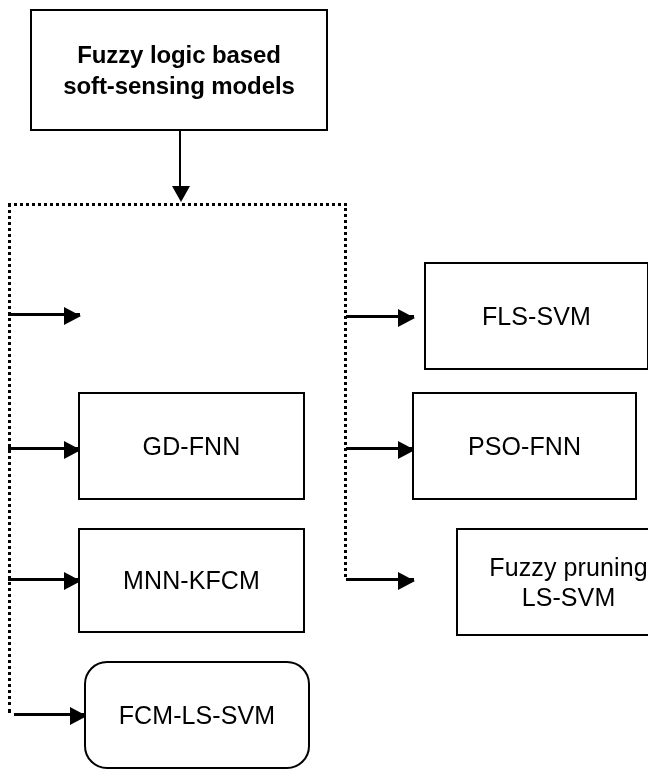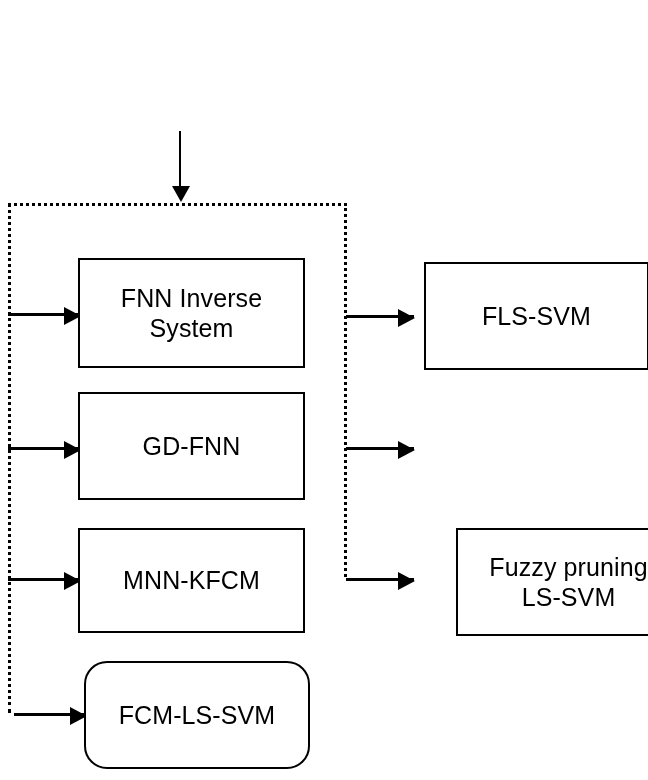--- a/index.html
+++ b/index.html
@@ -123,20 +123,22 @@
   .arrow-h.a-r2 { left: 346px; top: 578px; width: 68px; }
 
   
   .arrow-v.a-root { left: 179px; top: 131px; height: 56px; }
 </style>
 </head>
 <body>
 
 <div id="canvas">
 
+  <div class="node root">Fuzzy logic based
+soft-sensing models</div>
 
   <div class="arrow-v a-root">
     <span class="head"></span>
   </div>
 
   <div class="group-frame"></div>
   <div class="group-edge left"></div>
   <div class="group-edge right"></div>
 
   <div class="arrow-h a-l0">
@@ -155,23 +157,22 @@
   <div class="arrow-h a-r0">
     <span class="head"></span>
   </div>
   <div class="arrow-h a-r1">
     <span class="head"></span>
   </div>
   <div class="arrow-h a-r2">
     <span class="head"></span>
   </div>
 
-  <div class="node l0">FNN Inverse
-System</div>
   <div class="node l1">GD-FNN</div>
   <div class="node l2">MNN-KFCM</div>
   <div class="node l3">FCM-LS-SVM</div>
 
   <div class="node r0">FLS-SVM</div>
+  <div class="node r1">PSO-FNN</div>
   <div class="node r2">Fuzzy pruning
 LS-SVM</div>
 
 </div>
 
 </body></html>

